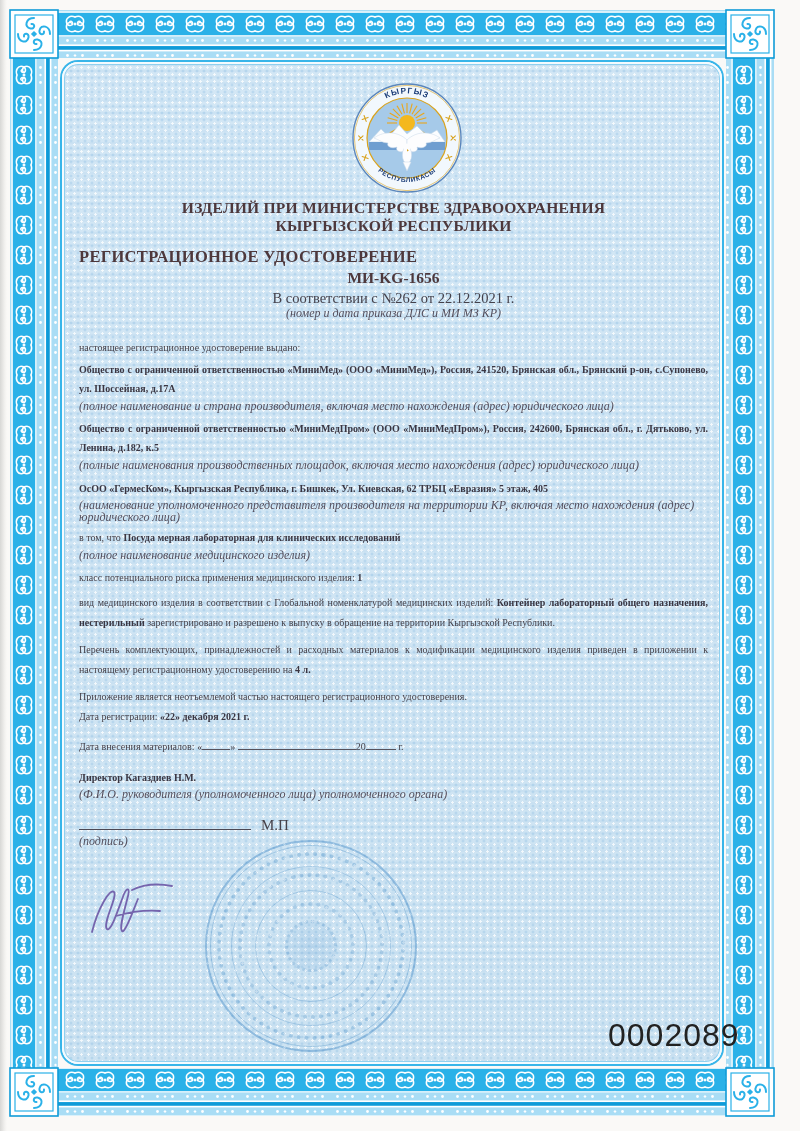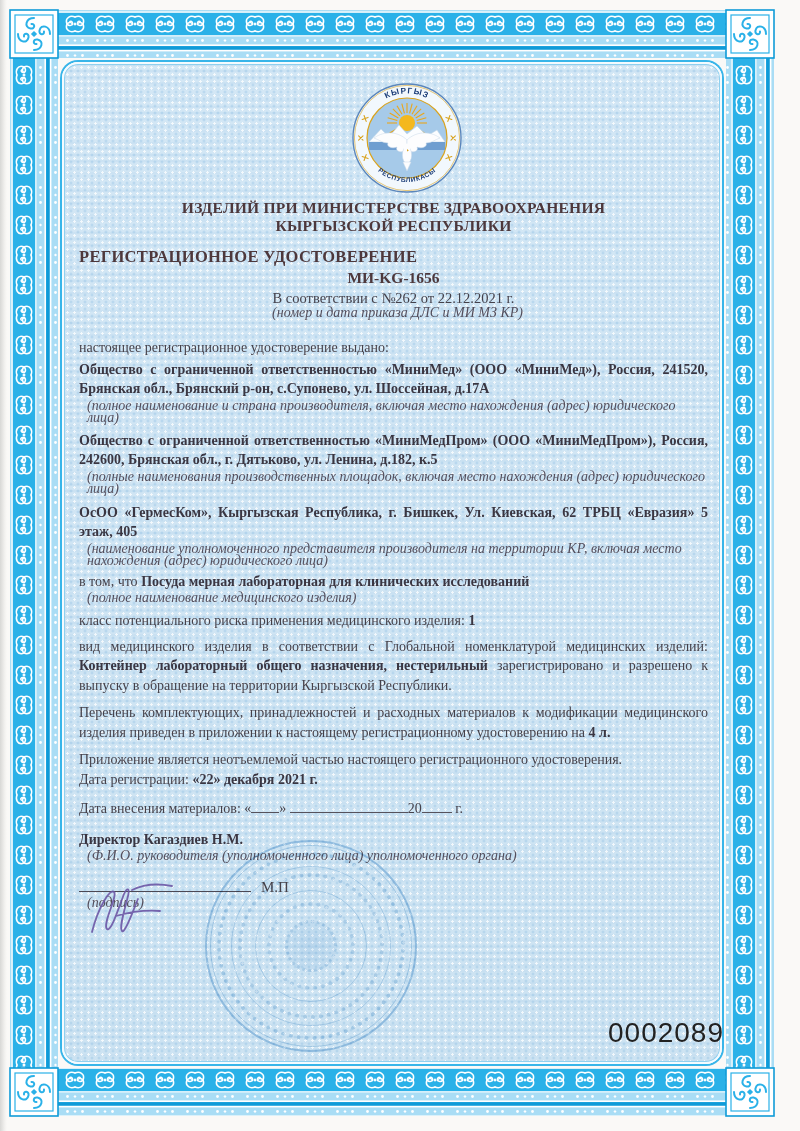--- a/index.html
+++ b/index.html
@@ -21,36 +21,36 @@
      box-sizing:border-box;}
   .content{position:absolute;left:62px;top:62px;width:660px;height:1002px;box-sizing:border-box;
      padding:0 14px 0 17px;color:#433f47;}
   .emblem{display:block;width:112px;height:112px;margin:20px auto 0;transform:translateX(13px);}
   .dept{margin-top:5px;text-align:center;font-weight:bold;font-size:15.6px;line-height:18px;
      color:#4d383c;letter-spacing:.2px;}
   .doc-title{margin-top:12px;text-align:left;font-weight:bold;font-size:16.5px;line-height:20px;
      color:#4d383c;letter-spacing:.3px;}
   .doc-num{margin-top:1px;text-align:center;font-weight:bold;font-size:15.5px;line-height:19px;color:#4d383c;}
   .accord{margin-top:2px;text-align:center;font-size:14.5px;line-height:18px;color:#44414b;}
-  .note{font-style:italic;font-size:14px;line-height:12px;color:#534e5c;margin-top:1px;margin-left:8px;}
+  .note{font-style:italic;font-size:12px;line-height:12px;color:#534e5c;margin-top:1px;}
   .note.center{text-align:center;margin-top:0;}
   p{margin:0;}
-  .body-l{font-size:14px;line-height:19.5px;color:#45414a;}
+  .body-l{font-size:10px;line-height:19.5px;color:#45414a;}
   .b,.bold{font-weight:bold;color:#3a3642;}
   .just{text-align:justify;}
   .mt2{margin-top:2px}.mt5{margin-top:5px}.mt6{margin-top:6px}.mt7{margin-top:7px}
   .mt8{margin-top:8px}.mt10{margin-top:10px}.mt11{margin-top:11px}
   .mt13{}.mt19{margin-top:19px}
   .bl{display:inline-block;border-bottom:1px solid #56525c;height:13px;vertical-align:baseline;}
   .w28{width:28px}.w118{width:118px}.w30{width:30px}
   .sigrow{margin-top:16px;font-size:15px;color:#45414a;}
   .sigline{display:inline-block;width:172px;border-bottom:1px solid #4c4854;height:13px;}
   .mp{margin-left:10px;}
   .serial{position:absolute;left:608px;top:1017px;font-family:"Liberation Sans","DejaVu Sans",sans-serif;
-     font-size:28px;letter-spacing:1px;color:#222;}
+     font-size:32px;letter-spacing:1px;color:#222;}
   .stamp{position:absolute;left:205px;top:840px;width:212px;height:212px;opacity:.7;
      mix-blend-mode:multiply;pointer-events:none;}
   .stamp .r{position:absolute;border-radius:50%;}
   .r1{inset:0;border:2px solid rgba(73,150,205,.6);}
   .r2{inset:5px;border:1px solid rgba(73,150,205,.45);}
   .r3{inset:12px;border:4px dotted rgba(73,150,205,.42);transform:rotate(8deg);}
   .r4{inset:26px;border:1px solid rgba(73,150,205,.38);}
   .r5{inset:33px;border:4px dotted rgba(73,150,205,.36);transform:rotate(-14deg);}
   .r6{inset:50px;border:1.5px solid rgba(73,150,205,.4);}
   .r7{inset:62px;border:4px dotted rgba(73,150,205,.33);transform:rotate(22deg);}

